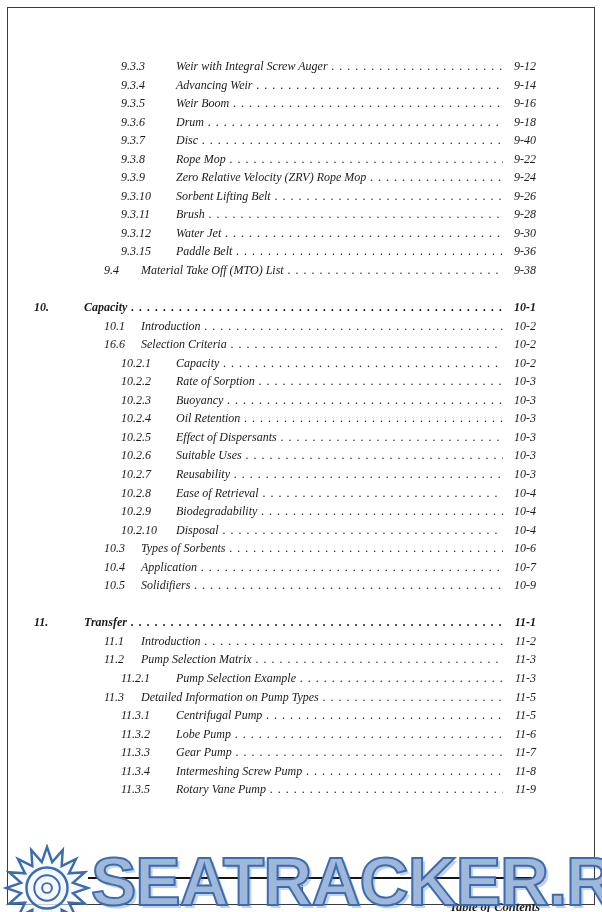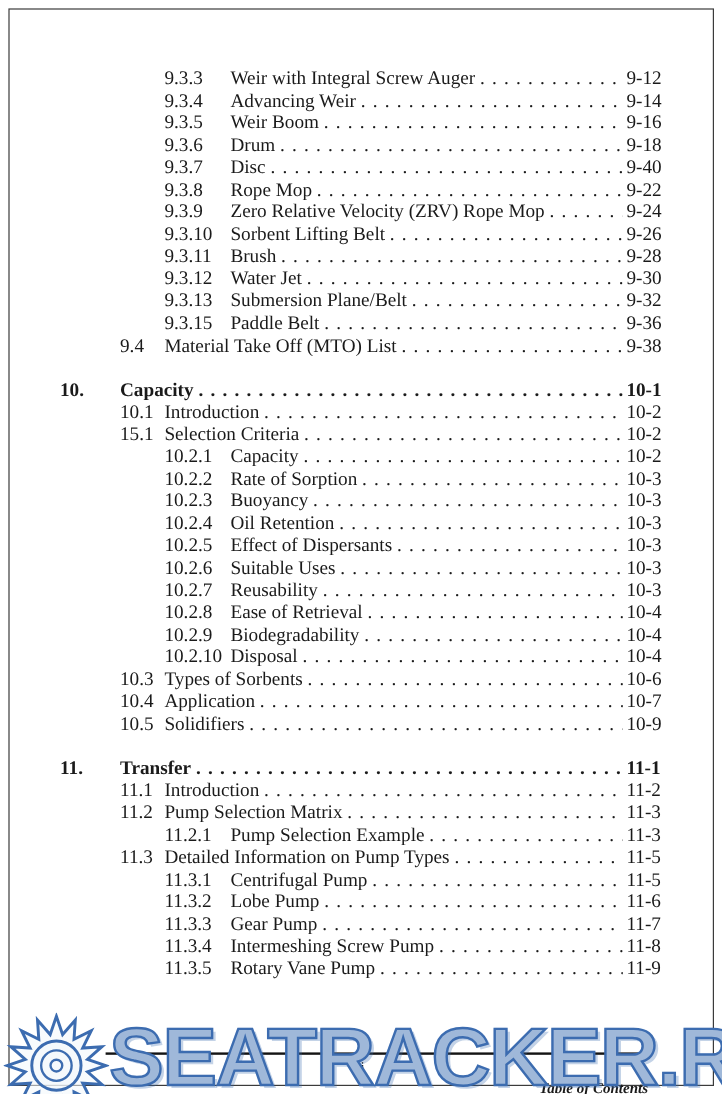--- a/index.html
+++ b/index.html
@@ -13,52 +13,53 @@
   }
   .sheet-border {
     position: absolute;
     inset: 7px;
     border: 1px solid #3b3b3b;
     pointer-events: none;
   }
   
   .toc {
     position: absolute;
-    left: 50px; top: 57px;
+    left: 34px; top: 57px;
     width: 502px;
-    font-size: 16px;
+    font-size: 12px;
+    font-style: italic;
   }
   .toc-row {
     display: flex;
     align-items: baseline;
     height: 18.56px;
     line-height: 18.56px;
     white-space: nowrap;
   }
   .toc-row.lvl1 { margin-top: 18.5px; font-weight: bold; }
   .toc-row.lvl2 { margin-left: 50px; }
   .toc-row.lvl3 { margin-left: 87px; }
   .toc-row .num   { flex: 0 0 auto; display: inline-block; }
   .toc-row.lvl1 .num { width: 50px; }
-  .toc-row.lvl2 .num { width: 37px; }
+  .toc-row.lvl2 .num { width: 37px; margin-left: 20px; }
   .toc-row.lvl3 .num { width: 55px; }
   .toc-row .title { flex: 0 0 auto; }
   .toc-row .dots {
     flex: 1 1 auto;
     overflow: hidden;
     white-space: nowrap;
     margin: 0 3px 0 4px;
   }
   .toc-row .dots::after {
     content: ". . . . . . . . . . . . . . . . . . . . . . . . . . . . . . . . . . . . . . . . . . . . . . . . . . . . . . . . . . . . . . . . . . . . . . . . . . . . . . . . . . . . . .";
     letter-spacing: 1px;
   }
   .toc-row .page {
     flex: 0 0 auto;
-    text-align: left;
+    text-align: right;
     min-width: 30px;
   }
   
   .footer {
     position: absolute;
     left: 0; right: 0;
     top: 877px;
     height: 26px;
     font-size: 12.5px;
   }
@@ -167,26 +168,20 @@
       <span class="dots"></span>
       <span class="page">9-28</span>
     </div>
     <div class="toc-row lvl3">
       <span class="num">9.3.12</span>
       <span class="title">Water Jet</span>
       <span class="dots"></span>
       <span class="page">9-30</span>
     </div>
     <div class="toc-row lvl3">
-      <span class="num">9.3.13</span>
-      <span class="title">Submersion Plane/Belt</span>
-      <span class="dots"></span>
-      <span class="page">9-32</span>
-    </div>
-    <div class="toc-row lvl3">
       <span class="num">9.3.15</span>
       <span class="title">Paddle Belt</span>
       <span class="dots"></span>
       <span class="page">9-36</span>
     </div>
     <div class="toc-row lvl2">
       <span class="num">9.4</span>
       <span class="title">Material Take Off (MTO) List</span>
       <span class="dots"></span>
       <span class="page">9-38</span>
@@ -197,21 +192,21 @@
       <span class="dots"></span>
       <span class="page">10-1</span>
     </div>
     <div class="toc-row lvl2">
       <span class="num">10.1</span>
       <span class="title">Introduction</span>
       <span class="dots"></span>
       <span class="page">10-2</span>
     </div>
     <div class="toc-row lvl2">
-      <span class="num">15.1</span>
+      <span class="num">16.6</span>
       <span class="title">Selection Criteria</span>
       <span class="dots"></span>
       <span class="page">10-2</span>
     </div>
     <div class="toc-row lvl3">
       <span class="num">10.2.1</span>
       <span class="title">Capacity</span>
       <span class="dots"></span>
       <span class="page">10-2</span>
     </div>

